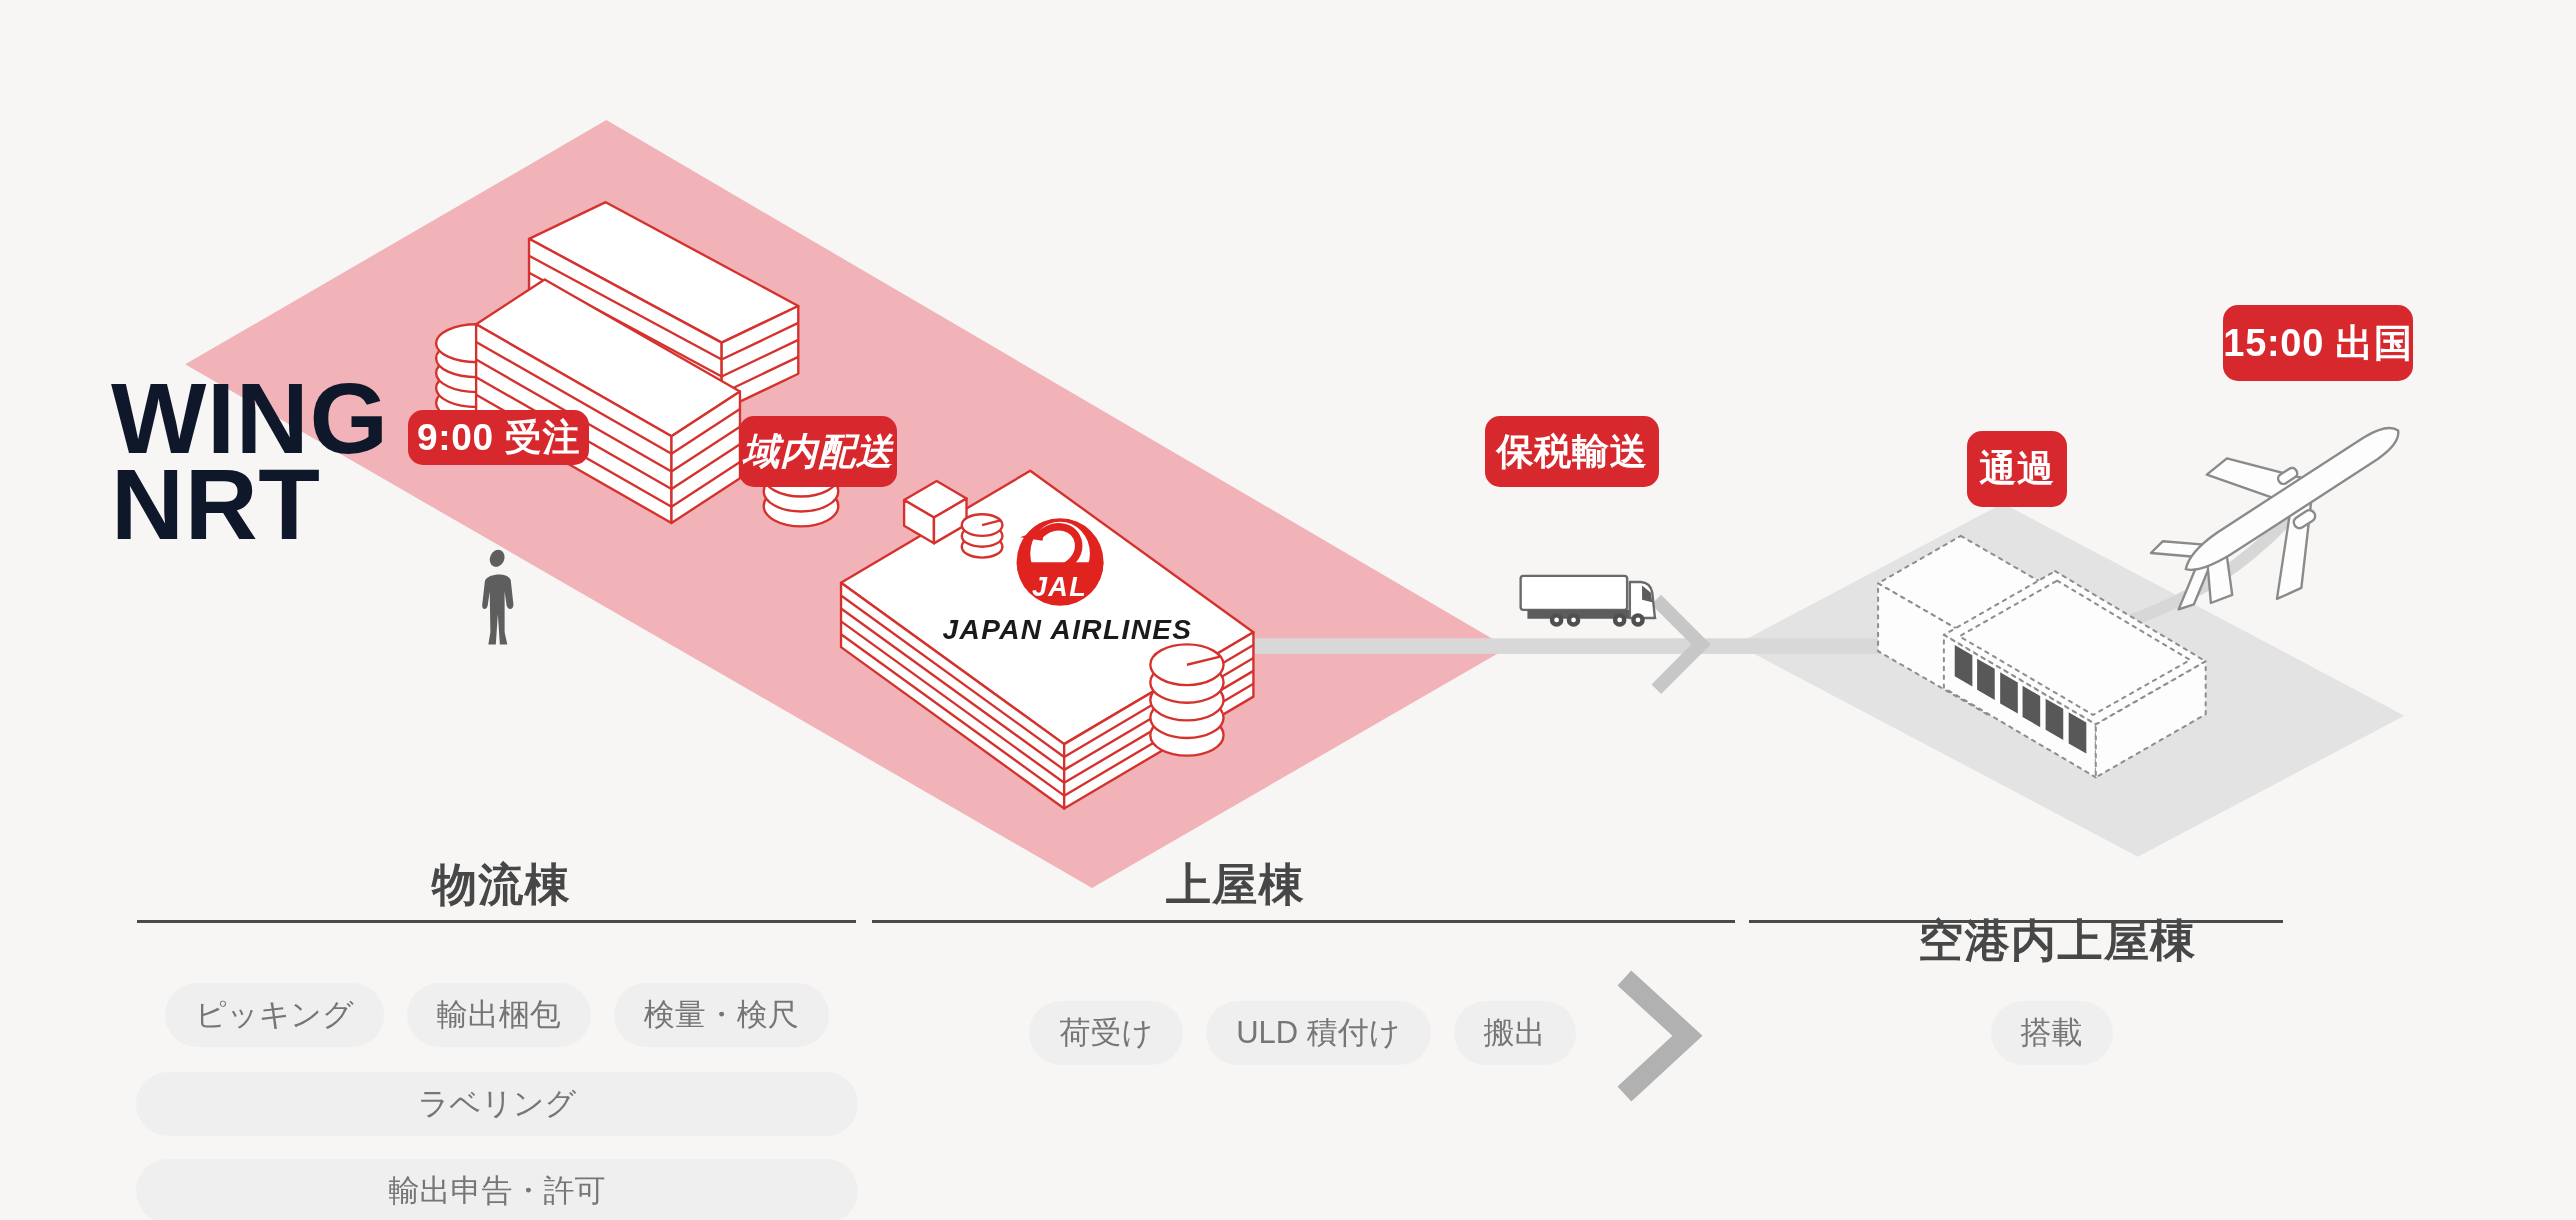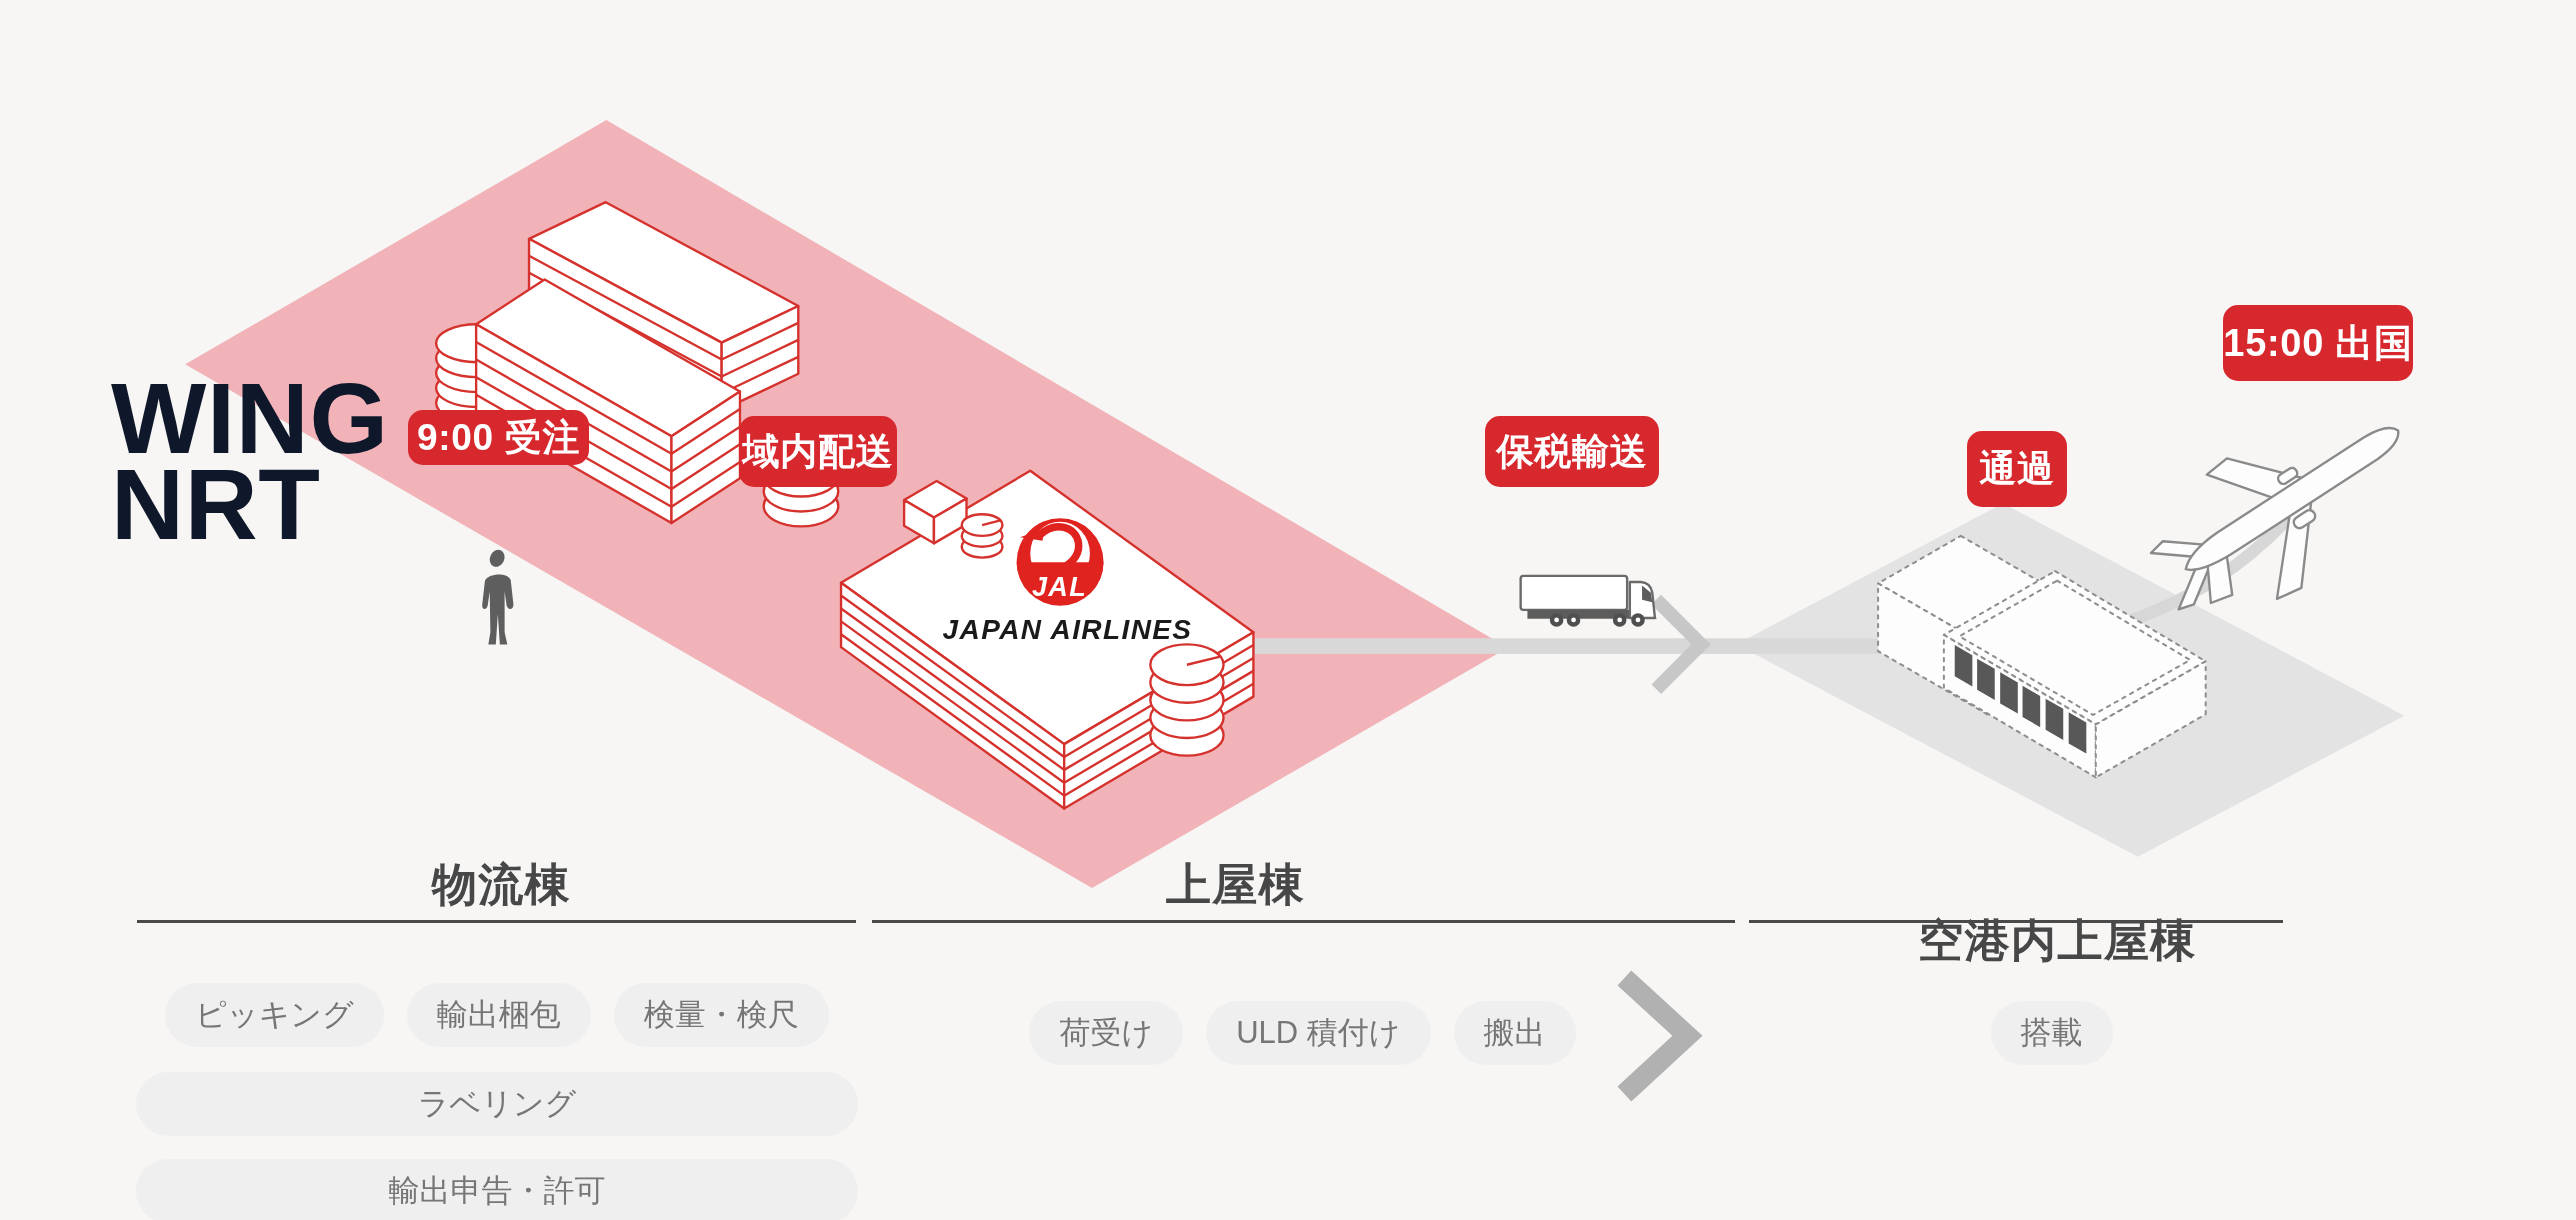--- a/index.html
+++ b/index.html
@@ -9,21 +9,21 @@
 
   
   .wing-title{position:absolute;left:111px;top:375px;width:279px;text-align:left;
     font-weight:700;color:#0f172a;font-size:101px;line-height:86px;letter-spacing:0.7px;}
 
   
   .badge{position:absolute;display:flex;align-items:center;justify-content:center;
     background:#d7282e;color:#ffffff;font-weight:700;font-size:37px;border-radius:15px;
     letter-spacing:0.7px;white-space:nowrap;}
   #badge-order{left:408px;top:410px;width:181px;height:55px;}
-  #badge-delivery{left:739px;top:416px;width:158px;height:71px;}
+  #badge-delivery{left:739px;top:416px;width:158px;height:71px;font-style:italic;}
   #badge-bonded{left:1485px;top:416px;width:174px;height:71px;text-align:center;}
   #badge-pass{left:1967px;top:415px;width:100px;height:76px;margin-top:16px;}
   #badge-departure{left:2223px;top:305px;width:190px;height:76px;font-size:38px;}
 
   
   .jal-mark-text{position:absolute;left:958px;top:574px;width:203px;text-align:center;
     color:#ffffff;font-size:27px;line-height:27px;font-style:italic;font-weight:800;letter-spacing:1.4px;}
   .airline-name{position:absolute;left:932px;top:616px;width:271px;text-align:center;
     color:#1a1a1a;font-size:28px;line-height:28.5px;font-style:italic;font-weight:800;letter-spacing:1.4px;white-space:nowrap;}
 

